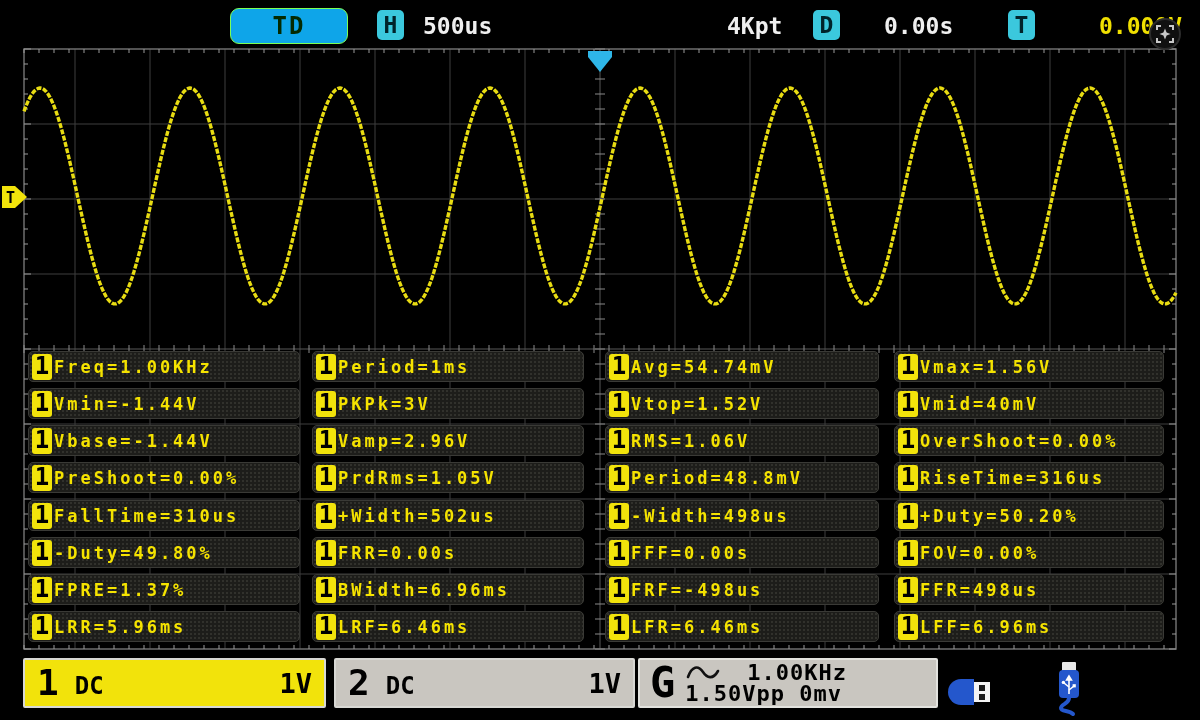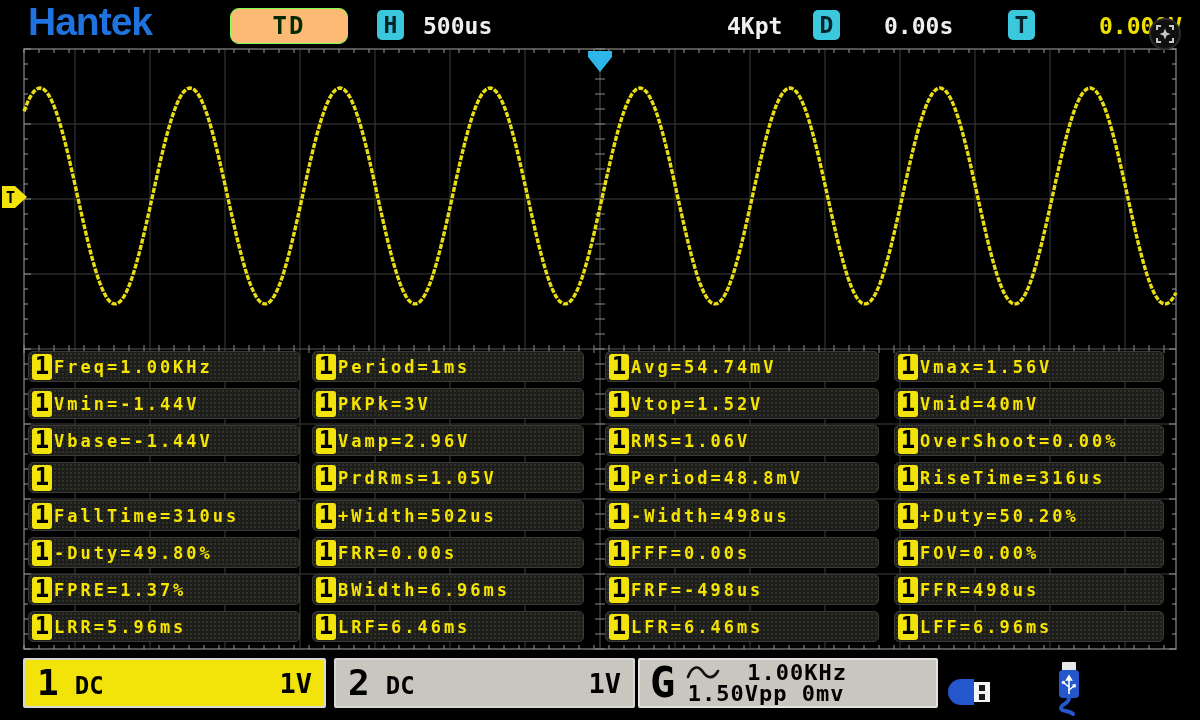--- a/index.html
+++ b/index.html
@@ -9,21 +9,21 @@
   }
   
   .topbar{position:absolute;left:0;top:0;width:1200px;height:50px;z-index:5;}
   .logo{
     position:absolute;left:28px;top:0px;
     font-family:"Liberation Sans",sans-serif;font-weight:900;font-size:39px;
     letter-spacing:-1px;color:#1e73df;
   }
   .badge-green{
     position:absolute;left:230px;top:8px;width:116px;height:34px;border-radius:9px;
-    background:#fdba74;border:1px solid #7dff54;
+    background:#0ea5e9;border:1px solid #7dff54;
     color:#042a00;font-weight:bold;font-size:24px;line-height:34px;text-align:center;letter-spacing:2px;
   }
   .badge-cyan{
     position:absolute;width:27px;height:30px;border-radius:5px;background:#3bc8dd;
     color:#00232a;font-weight:bold;font-size:23px;line-height:30px;text-align:center;
   }
   .tb-text{position:absolute;top:13px;color:#efefef;font-weight:bold;font-size:23px;white-space:nowrap;}
   .tb-yellow{color:#f0e000;}
   .expand-icon{position:absolute;left:1147px;top:16px;width:36px;height:36px;}
   
@@ -56,21 +56,21 @@
   .ch2{left:334px;width:301px;background:#c9c6c0;}
   .ch-num{font-weight:bold;font-size:36px;margin-left:12px;line-height:46px;}
   .ch-coup{font-weight:bold;font-size:24px;margin-left:16px;padding-top:6px;}
   .ch-scale{font-weight:bold;font-size:27px;margin-left:auto;margin-right:12px;}
   .gbox{
     position:absolute;left:638px;top:6px;width:300px;height:50px;box-sizing:border-box;
     background:#c9c6c0;border:2px solid #e2e2de;border-radius:2px;
     display:flex;align-items:center;color:#000;
   }
   .g-label{font-weight:bold;font-size:42px;margin-left:10px;margin-right:10px;line-height:44px;}
-  .gcol{display:flex;flex-direction:column;justify-content:center;line-height:21px;align-items:center;}
+  .gcol{display:flex;flex-direction:column;justify-content:center;line-height:21px;}
   .grow1{display:flex;align-items:center;gap:26px;}
   .grow2{font-weight:bold;font-size:22px;letter-spacing:1px;}
   .g-freq{font-weight:bold;font-size:22px;letter-spacing:1px;}
   .usb-drive{position:absolute;left:944px;top:24px;}
   .usb-plug{position:absolute;left:1048px;top:8px;}
 </style>
 </head>
 <body>
 
 <svg id="scope-svg" width="1200" height="720">
@@ -451,21 +451,20 @@
     <line x1="24" y1="649" x2="31" y2="649" stroke="#9a9a9a" stroke-width="1"></line>
     <line x1="1176" y1="649" x2="1169" y2="649" stroke="#9a9a9a" stroke-width="1"></line>
     <line x1="595" y1="649" x2="605" y2="649" stroke="#8a8a8a" stroke-width="1"></line>
     <polyline points="24,111.4 26,106.0 28,101.4 30,97.3 32,94.0 34,91.4 36,89.5 38,88.4 40,88.0 42,88.4 44,89.5 46,91.4 48,94.0 50,97.3 52,101.4 54,106.0 56,111.4 58,117.3 60,123.7 62,130.7 64,138.1 66,146.0 68,154.1 70,162.6 72,171.3 74,180.2 76,189.2 78,198.3 80,207.3 82,216.2 84,225.0 86,233.6 88,242.0 90,250.0 92,257.6 94,264.8 96,271.6 98,277.8 100,283.4 102,288.4 104,292.7 106,296.4 108,299.4 110,301.6 112,303.1 114,303.9 116,303.9 118,303.1 120,301.6 122,299.4 124,296.4 126,292.7 128,288.4 130,283.4 132,277.8 134,271.6 136,264.8 138,257.6 140,250.0 142,242.0 144,233.6 146,225.0 148,216.2 150,207.3 152,198.3 154,189.2 156,180.2 158,171.3 160,162.6 162,154.1 164,146.0 166,138.1 168,130.7 170,123.7 172,117.3 174,111.4 176,106.0 178,101.4 180,97.3 182,94.0 184,91.4 186,89.5 188,88.4 190,88.0 192,88.4 194,89.5 196,91.4 198,94.0 200,97.3 202,101.4 204,106.0 206,111.4 208,117.3 210,123.7 212,130.7 214,138.1 216,146.0 218,154.1 220,162.6 222,171.3 224,180.2 226,189.2 228,198.3 230,207.3 232,216.2 234,225.0 236,233.6 238,242.0 240,250.0 242,257.6 244,264.8 246,271.6 248,277.8 250,283.4 252,288.4 254,292.7 256,296.4 258,299.4 260,301.6 262,303.1 264,303.9 266,303.9 268,303.1 270,301.6 272,299.4 274,296.4 276,292.7 278,288.4 280,283.4 282,277.8 284,271.6 286,264.8 288,257.6 290,250.0 292,242.0 294,233.6 296,225.0 298,216.2 300,207.3 302,198.3 304,189.2 306,180.2 308,171.3 310,162.6 312,154.1 314,146.0 316,138.1 318,130.7 320,123.7 322,117.3 324,111.4 326,106.0 328,101.4 330,97.3 332,94.0 334,91.4 336,89.5 338,88.4 340,88.0 342,88.4 344,89.5 346,91.4 348,94.0 350,97.3 352,101.4 354,106.0 356,111.4 358,117.3 360,123.7 362,130.7 364,138.1 366,146.0 368,154.1 370,162.6 372,171.3 374,180.2 376,189.2 378,198.3 380,207.3 382,216.2 384,225.0 386,233.6 388,242.0 390,250.0 392,257.6 394,264.8 396,271.6 398,277.8 400,283.4 402,288.4 404,292.7 406,296.4 408,299.4 410,301.6 412,303.1 414,303.9 416,303.9 418,303.1 420,301.6 422,299.4 424,296.4 426,292.7 428,288.4 430,283.4 432,277.8 434,271.6 436,264.8 438,257.6 440,250.0 442,242.0 444,233.6 446,225.0 448,216.2 450,207.3 452,198.3 454,189.2 456,180.2 458,171.3 460,162.6 462,154.1 464,146.0 466,138.1 468,130.7 470,123.7 472,117.3 474,111.4 476,106.0 478,101.4 480,97.3 482,94.0 484,91.4 486,89.5 488,88.4 490,88.0 492,88.4 494,89.5 496,91.4 498,94.0 500,97.3 502,101.4 504,106.0 506,111.4 508,117.3 510,123.7 512,130.7 514,138.1 516,146.0 518,154.1 520,162.6 522,171.3 524,180.2 526,189.2 528,198.3 530,207.3 532,216.2 534,225.0 536,233.6 538,242.0 540,250.0 542,257.6 544,264.8 546,271.6 548,277.8 550,283.4 552,288.4 554,292.7 556,296.4 558,299.4 560,301.6 562,303.1 564,303.9 566,303.9 568,303.1 570,301.6 572,299.4 574,296.4 576,292.7 578,288.4 580,283.4 582,277.8 584,271.6 586,264.8 588,257.6 590,250.0 592,242.0 594,233.6 596,225.0 598,216.2 600,207.3 602,198.3 604,189.2 606,180.2 608,171.3 610,162.6 612,154.1 614,146.0 616,138.1 618,130.7 620,123.7 622,117.3 624,111.4 626,106.0 628,101.4 630,97.3 632,94.0 634,91.4 636,89.5 638,88.4 640,88.0 642,88.4 644,89.5 646,91.4 648,94.0 650,97.3 652,101.4 654,106.0 656,111.4 658,117.3 660,123.7 662,130.7 664,138.1 666,146.0 668,154.1 670,162.6 672,171.3 674,180.2 676,189.2 678,198.3 680,207.3 682,216.2 684,225.0 686,233.6 688,242.0 690,250.0 692,257.6 694,264.8 696,271.6 698,277.8 700,283.4 702,288.4 704,292.7 706,296.4 708,299.4 710,301.6 712,303.1 714,303.9 716,303.9 718,303.1 720,301.6 722,299.4 724,296.4 726,292.7 728,288.4 730,283.4 732,277.8 734,271.6 736,264.8 738,257.6 740,250.0 742,242.0 744,233.6 746,225.0 748,216.2 750,207.3 752,198.3 754,189.2 756,180.2 758,171.3 760,162.6 762,154.1 764,146.0 766,138.1 768,130.7 770,123.7 772,117.3 774,111.4 776,106.0 778,101.4 780,97.3 782,94.0 784,91.4 786,89.5 788,88.4 790,88.0 792,88.4 794,89.5 796,91.4 798,94.0 800,97.3 802,101.4 804,106.0 806,111.4 808,117.3 810,123.7 812,130.7 814,138.1 816,146.0 818,154.1 820,162.6 822,171.3 824,180.2 826,189.2 828,198.3 830,207.3 832,216.2 834,225.0 836,233.6 838,242.0 840,250.0 842,257.6 844,264.8 846,271.6 848,277.8 850,283.4 852,288.4 854,292.7 856,296.4 858,299.4 860,301.6 862,303.1 864,303.9 866,303.9 868,303.1 870,301.6 872,299.4 874,296.4 876,292.7 878,288.4 880,283.4 882,277.8 884,271.6 886,264.8 888,257.6 890,250.0 892,242.0 894,233.6 896,225.0 898,216.2 900,207.3 902,198.3 904,189.2 906,180.2 908,171.3 910,162.6 912,154.1 914,146.0 916,138.1 918,130.7 920,123.7 922,117.3 924,111.4 926,106.0 928,101.4 930,97.3 932,94.0 934,91.4 936,89.5 938,88.4 940,88.0 942,88.4 944,89.5 946,91.4 948,94.0 950,97.3 952,101.4 954,106.0 956,111.4 958,117.3 960,123.7 962,130.7 964,138.1 966,146.0 968,154.1 970,162.6 972,171.3 974,180.2 976,189.2 978,198.3 980,207.3 982,216.2 984,225.0 986,233.6 988,242.0 990,250.0 992,257.6 994,264.8 996,271.6 998,277.8 1000,283.4 1002,288.4 1004,292.7 1006,296.4 1008,299.4 1010,301.6 1012,303.1 1014,303.9 1016,303.9 1018,303.1 1020,301.6 1022,299.4 1024,296.4 1026,292.7 1028,288.4 1030,283.4 1032,277.8 1034,271.6 1036,264.8 1038,257.6 1040,250.0 1042,242.0 1044,233.6 1046,225.0 1048,216.2 1050,207.3 1052,198.3 1054,189.2 1056,180.2 1058,171.3 1060,162.6 1062,154.1 1064,146.0 1066,138.1 1068,130.7 1070,123.7 1072,117.3 1074,111.4 1076,106.0 1078,101.4 1080,97.3 1082,94.0 1084,91.4 1086,89.5 1088,88.4 1090,88.0 1092,88.4 1094,89.5 1096,91.4 1098,94.0 1100,97.3 1102,101.4 1104,106.0 1106,111.4 1108,117.3 1110,123.7 1112,130.7 1114,138.1 1116,146.0 1118,154.1 1120,162.6 1122,171.3 1124,180.2 1126,189.2 1128,198.3 1130,207.3 1132,216.2 1134,225.0 1136,233.6 1138,242.0 1140,250.0 1142,257.6 1144,264.8 1146,271.6 1148,277.8 1150,283.4 1152,288.4 1154,292.7 1156,296.4 1158,299.4 1160,301.6 1162,303.1 1164,303.9 1166,303.9 1168,303.1 1170,301.6 1172,299.4 1174,296.4 1176,292.7" fill="none" stroke="#e8dc12" stroke-width="3.4" stroke-linejoin="round" stroke-dasharray="5 1.5"></polyline>
     <path d="M588,51 h24 v6 l-12,15 l-12,-15 z" fill="#2eb6e8"></path>
     <path d="M2,186 h13 l12,11 l-12,11 h-13 z" fill="#f2e30b"></path>
     <text x="6" y="203" fill="#000" font-size="15" font-weight="bold" font-family="&quot;DejaVu Sans Mono&quot;, monospace">T</text>
   </svg>
 
 <div class="topbar">
-  <div class="logo">Hantek</div>
   <div class="badge-green">TD</div>
   <div class="badge-cyan" style="left:377px;top:10px;">H</div>
   <div class="tb-text" style="left:423px;">500us</div>
   <div class="tb-text" style="left:727px;">4Kpt</div>
   <div class="badge-cyan" style="left:813px;top:10px;">D</div>
   <div class="tb-text" style="left:884px;">0.00s</div>
   <div class="badge-cyan" style="left:1008px;top:10px;">T</div>
   <div class="tb-text tb-yellow" style="left:1099px;">0.000V</div>
   <svg class="expand-icon" viewBox="0 0 36 36">
     <circle cx="18" cy="18" r="15" fill="#101010" stroke="#2c2c2c" stroke-width="2"></circle>
@@ -523,20 +522,21 @@
     <div class="mbox" style="left: 605px; top: 425px; width: 274px;">
       <span class="mbadge">1</span>
       <span class="mtext">RMS=1.06V</span>
     </div>
     <div class="mbox" style="left: 894px; top: 425px; width: 270px;">
       <span class="mbadge">1</span>
       <span class="mtext">OverShoot=0.00%</span>
     </div>
     <div class="mbox" style="left: 28px; top: 462px; width: 272px;">
       <span class="mbadge">1</span>
+      <span class="mtext">PreShoot=0.00%</span>
     </div>
     <div class="mbox" style="left: 312px; top: 462px; width: 272px;">
       <span class="mbadge">1</span>
       <span class="mtext">PrdRms=1.05V</span>
     </div>
     <div class="mbox" style="left: 605px; top: 462px; width: 274px;">
       <span class="mbadge">1</span>
       <span class="mtext">Period=48.8mV</span>
     </div>
     <div class="mbox" style="left: 894px; top: 462px; width: 270px;">

